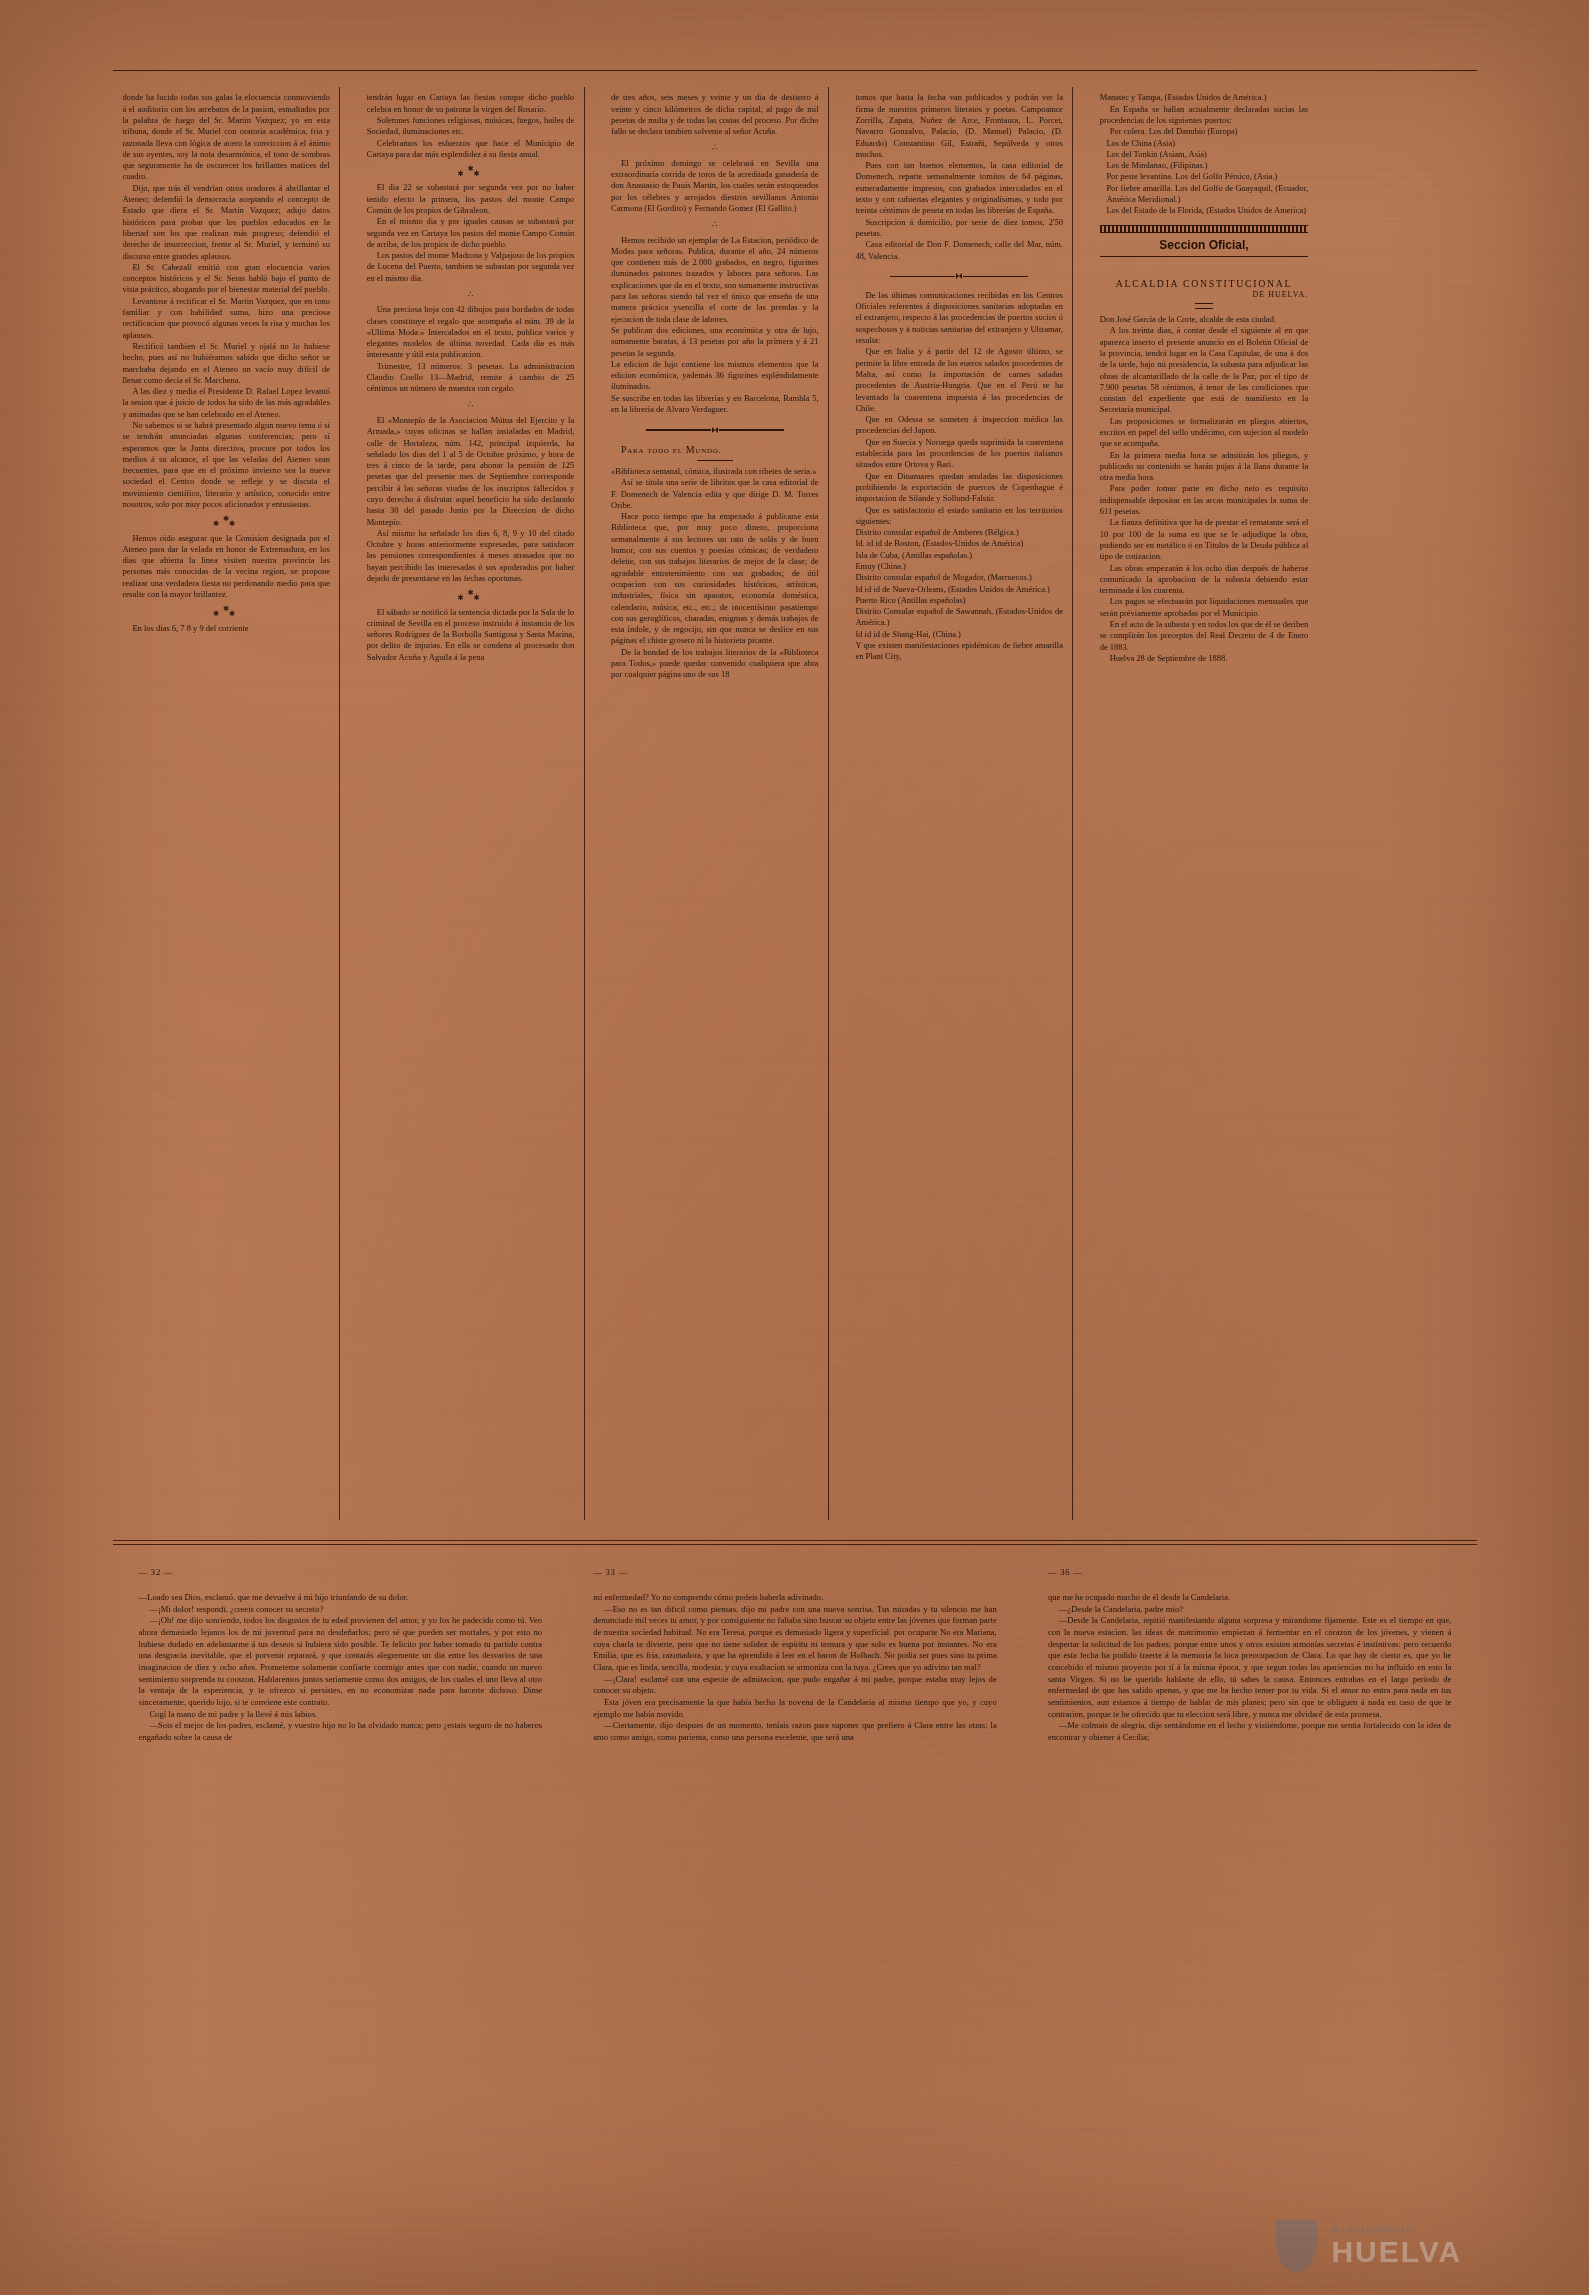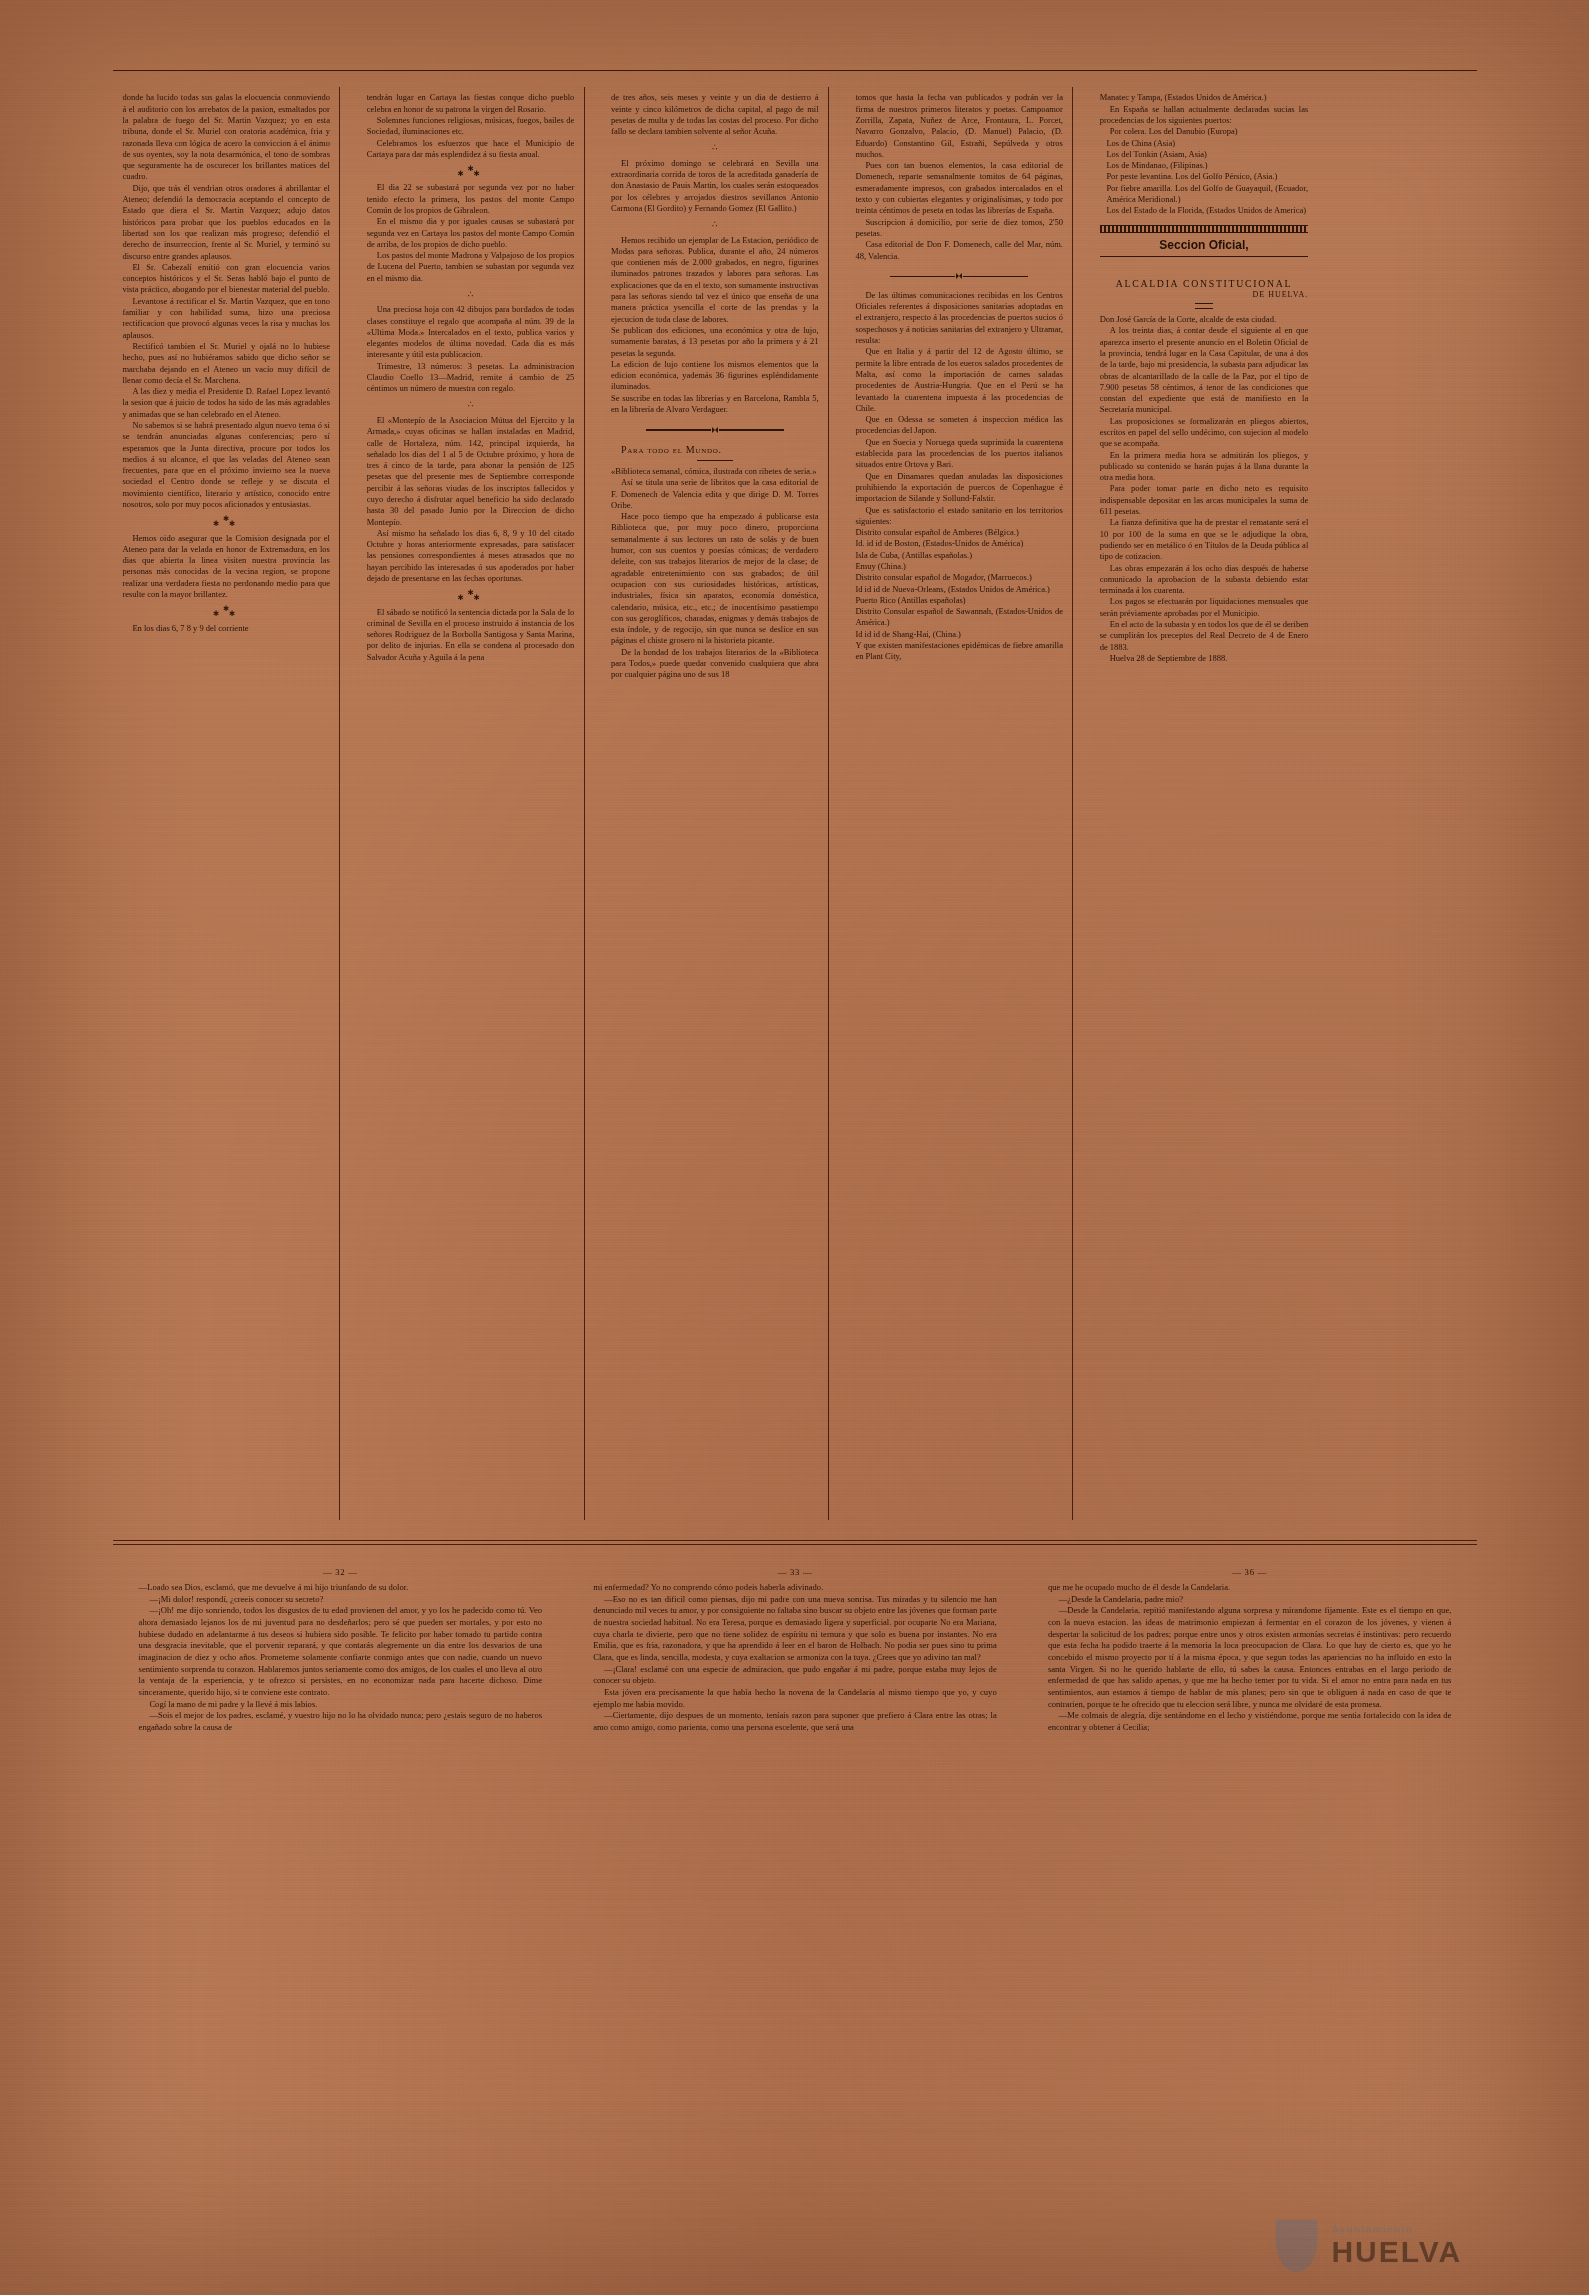--- a/index.html
+++ b/index.html
@@ -146,21 +146,21 @@
   .folletin{
     position:absolute;left:113px;right:113px;top:1567px;
     display:flex;height:679px;
   }
   .fcol{
     width:33.3333%;box-sizing:border-box;
     padding:0 25.6px;
     font-size:8.6px;line-height:1.36;text-align:justify;
   }
   .fcol .pageno{
-    text-align:center;font-size:8.7px;margin-bottom:3px;letter-spacing:0.7px;
+    text-align:left;font-size:8.7px;margin-bottom:13px;letter-spacing:0.7px;
   }
   .fcol p{margin:0;text-indent:10.8px;}
   .fcol p.noind{text-indent:0;}
 
   
   .watermark{
     position:absolute;left:1271px;top:2199px;
     width:256px;height:94px;z-index:30;
     opacity:.42;
     display:flex;align-items:center;gap:9.4px;
@@ -177,21 +177,21 @@
     background:#6f7c93;border-radius:2.7px;
   }
   .wm-text{line-height:1;}
   .wm-small{
     font-family:"Liberation Sans", sans-serif;
     font-size:10px;letter-spacing:1.3px;color:#6f7c93;font-weight:700;
     margin-bottom:2.7px;
   }
   .wm-big{
     font-family:"Liberation Sans", sans-serif;
-    font-size:30px;letter-spacing:2px;color:#000000;font-weight:700;
+    font-size:30px;letter-spacing:2px;color:#ffffff;font-weight:700;
   }
 </style>
 </head>
 <body>
 
 <div class="page">
 
   <div class="rule-top"></div>
 
   <div class="cols" id="cols">

